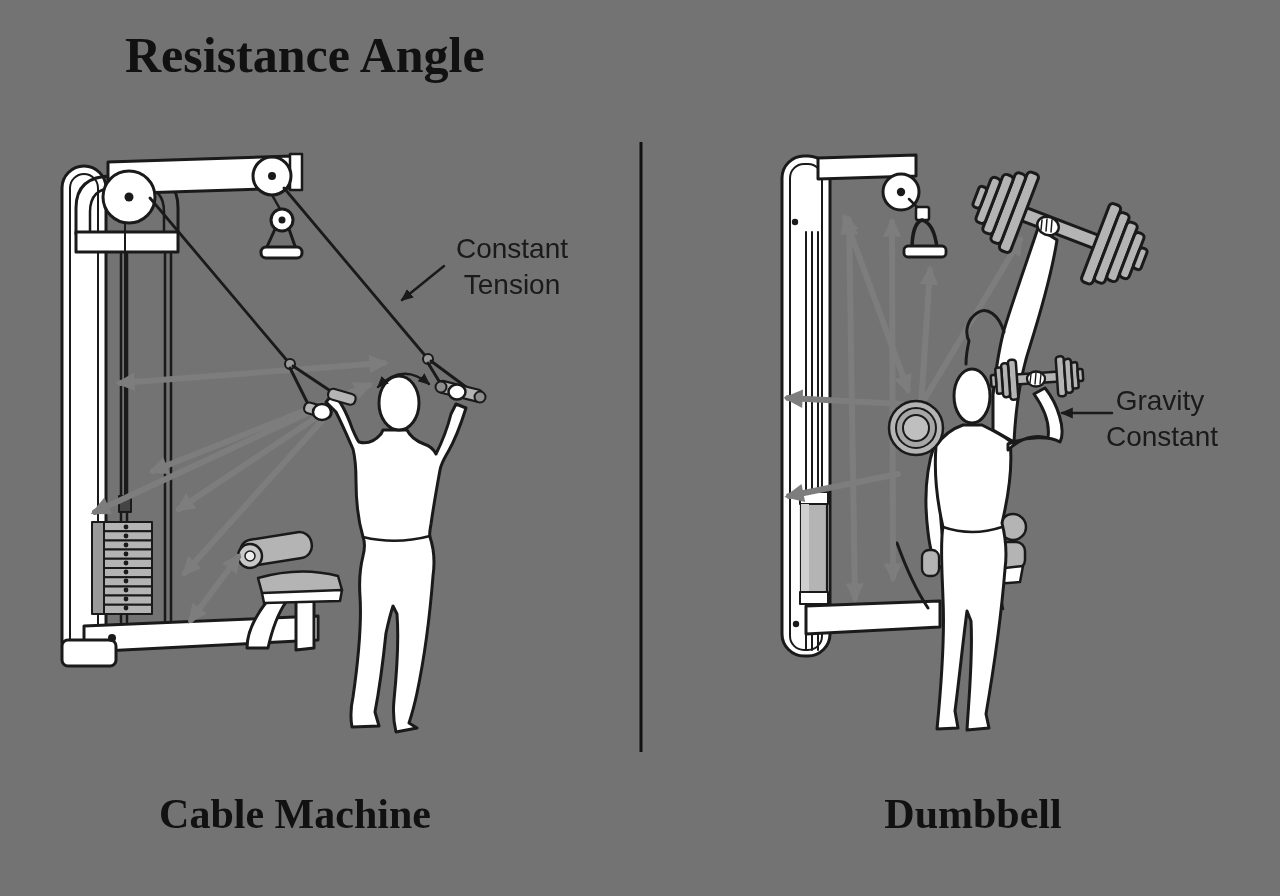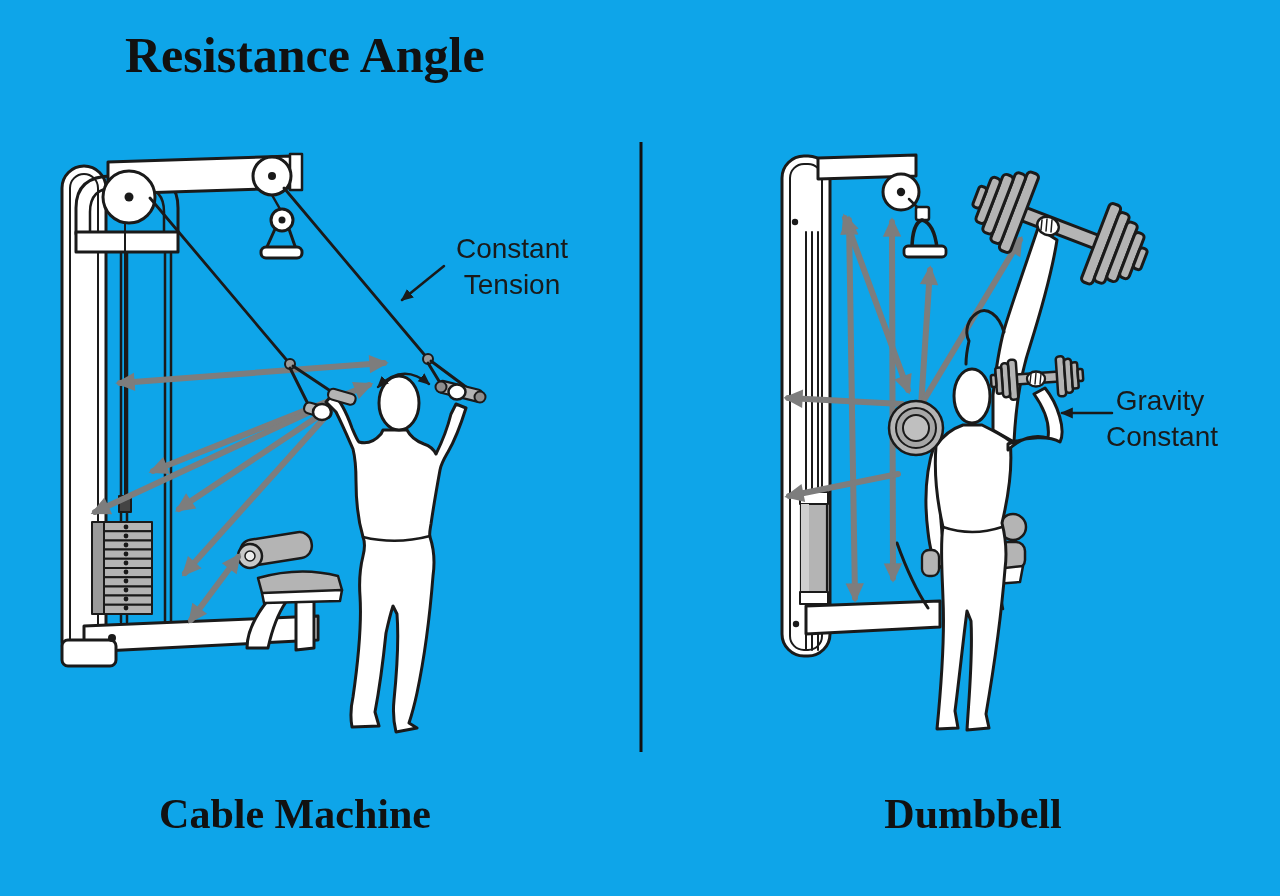--- a/index.html
+++ b/index.html
@@ -1,16 +1,16 @@
 <!DOCTYPE html>
 <html><head>
 <meta charset="utf-8">
 <style>
   html,body{margin:0;padding:0;background:#e8e8e8;}
-  .canvas{width:1280px;height:896px;background:#0ea5e9;position:relative;overflow:hidden;
+  .canvas{width:1280px;height:896px;background:#737373;position:relative;overflow:hidden;
           font-family:"Liberation Serif",serif;}
   svg{display:block;}
   text{user-select:none;}
   .title-text{font-family:"Liberation Serif",serif;font-weight:bold;font-size:50px;fill:#111111;}
   .caption-text{font-family:"Liberation Serif",serif;font-weight:bold;font-size:42px;fill:#111111;text-anchor:middle;}
   .note-text{font-family:"Liberation Sans",sans-serif;font-size:28px;fill:#1a1a1a;text-anchor:middle;}
 </style>
 </head>
 <body>
 

